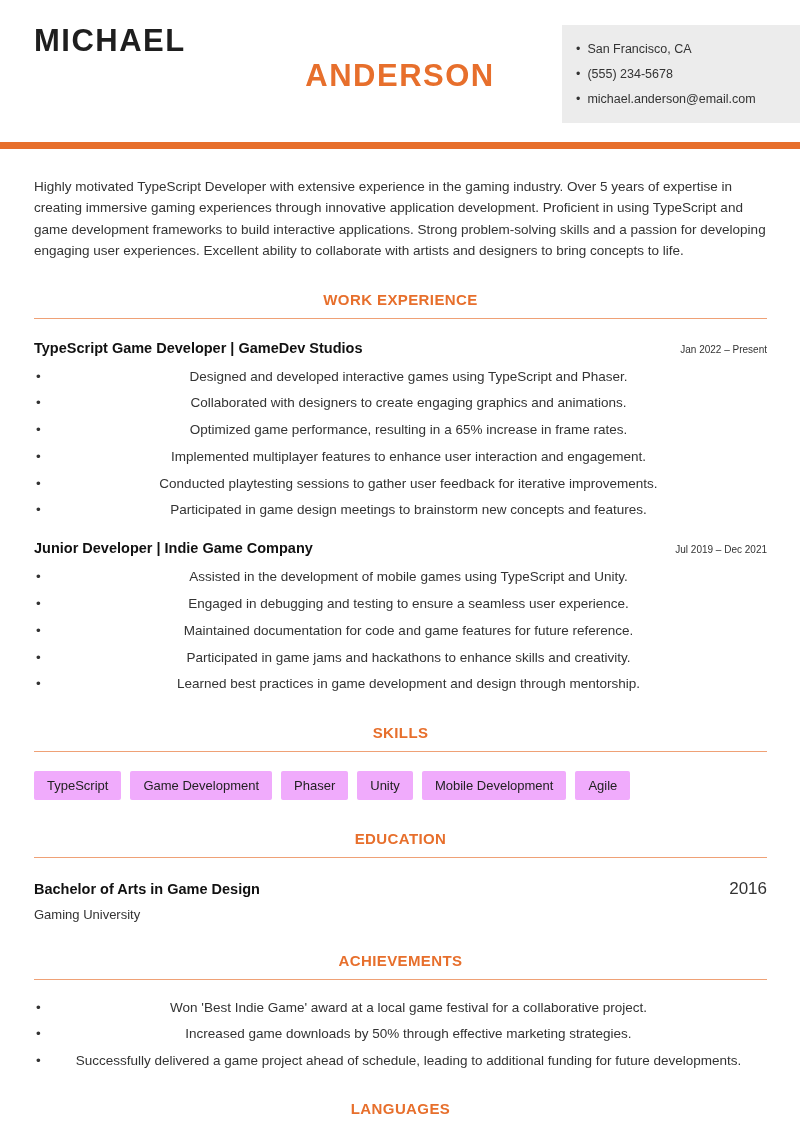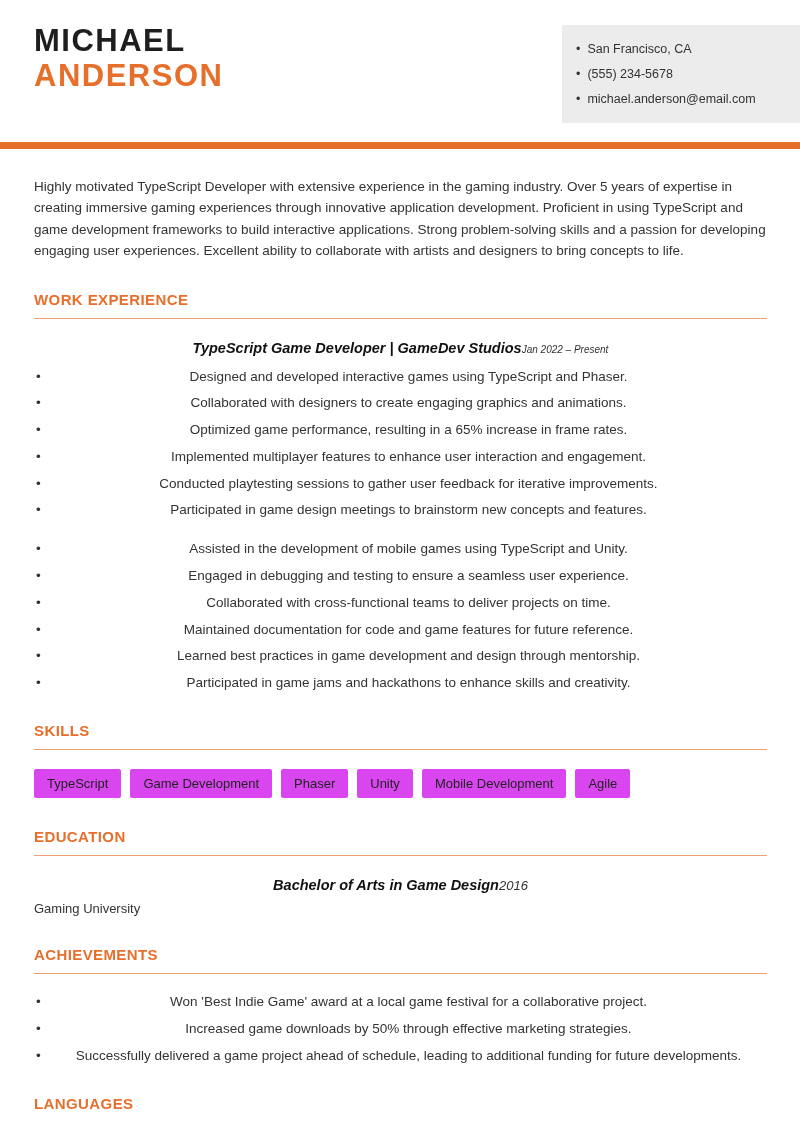--- a/index.html
+++ b/index.html
@@ -14,21 +14,21 @@
   }
 
   
   .header { position: relative; padding: 24px 34px 0 34px; }
   .name-first {
     font-size: 31px; font-weight: bold; color: #1e1e1e;
     letter-spacing: 1.5px; line-height: 1.12;
   }
   .name-last {
     font-size: 31px; font-weight: bold; color: #e76f2c;
-    letter-spacing: 1.5px; line-height: 1.12;
+    letter-spacing: 1.5px; line-height: 1.12; text-align: center;
   }
   .header-job-title { margin-top: 11px; font-size: 13px; color: #1e1e1e; text-align: right; }
 
   .contact-box {
     position: absolute; top: 25px; right: 0;
     width: 238px; background: #ececec;
     padding: 11px 14px 11px 14px;
   }
   .contact-item {
     display: flex; align-items: baseline;
@@ -44,54 +44,55 @@
 
   .summary {
     margin-top: 27px; font-size: 13.5px;
     line-height: 1.56; color: #333333;
   }
 
   .section { margin-top: 30px; }
   .section-heading {
     color: #e76f2c; font-weight: bold; font-size: 15px;
     letter-spacing: 0.4px;
+    text-align: center;
   }
   .section-rule {
     border: none; border-top: 1px solid rgba(231, 111, 44, 0.65);
     margin-top: 10px;
   }
 
   .job { margin-top: 21px; }
   .row-between {
-    display: flex; justify-content: center; align-items: baseline; font-style: italic;
+    display: flex; justify-content: space-between; align-items: baseline;
   }
   .job-title {
     font-weight: bold; font-size: 14.5px; color: #111111;
   }
   .job-dates { font-size: 10px; color: #333333; white-space: nowrap; }
 
   ul.bullets { list-style: none; margin-top: 12px; }
   ul.bullets li {
     position: relative; padding-left: 16px;
     font-size: 13.5px; color: #333333;
     line-height: 1.35; margin-bottom: 8.5px; text-align: center;
   }
   ul.bullets li::before {
     content: "\2022"; position: absolute; left: 2px; top: 0; color: #333333;
   }
 
   .chips { display: flex; flex-wrap: wrap; gap: 9px; margin-top: 19px; }
   .chip {
-    background: #d946ef; color: #222222;
+    background: #f0abfc; color: #222222;
     font-size: 13px; padding: 7px 13px; border-radius: 2px;
   }
 
   .edu-block { margin-top: 21px; }
   .edu-degree { font-weight: bold; font-size: 14.5px; color: #111111; }
-  .edu-year { font-size: 13px; color: #333333; }
+  .edu-year { font-size: 17px; color: #333333; }
   .edu-school { margin-top: 8px; font-size: 13px; color: #333333; }
 </style>
 </head>
 <body>
 
 <header class="header">
   <div class="name-first">MICHAEL</div>
   <div class="name-last">ANDERSON</div>
   <div class="header-job-title">TypeScript Game Developer</div>
 
@@ -130,27 +131,30 @@
         <li>Designed and developed interactive games using TypeScript and Phaser.</li>
         <li>Collaborated with designers to create engaging graphics and animations.</li>
         <li>Optimized game performance, resulting in a 65% increase in frame rates.</li>
         <li>Implemented multiplayer features to enhance user interaction and engagement.</li>
         <li>Conducted playtesting sessions to gather user feedback for iterative improvements.</li>
         <li>Participated in game design meetings to brainstorm new concepts and features.</li>
       </ul>
     </div>
 
     <div class="job">
+      <div class="row-between">
+        <div class="job-title">Junior Developer | Indie Game Company</div>
+        <div class="job-dates">Jul 2019 – Dec 2021</div>
+      </div>
       <ul class="bullets">
         <li>Assisted in the development of mobile games using TypeScript and Unity.</li>
         <li>Engaged in debugging and testing to ensure a seamless user experience.</li>
-        <li>Collaborated with cross-functional teams to deliver projects on time.</li>
         <li>Maintained documentation for code and game features for future reference.</li>
+        <li>Participated in game jams and hackathons to enhance skills and creativity.</li>
         <li>Learned best practices in game development and design through mentorship.</li>
-        <li>Participated in game jams and hackathons to enhance skills and creativity.</li>
       </ul>
     </div>
   </section>
 
   <section class="section">
     <div class="section-heading">SKILLS</div>
     <hr class="section-rule">
     <div class="chips">
       <span class="chip">TypeScript</span>
       <span class="chip">Game Development</span>

